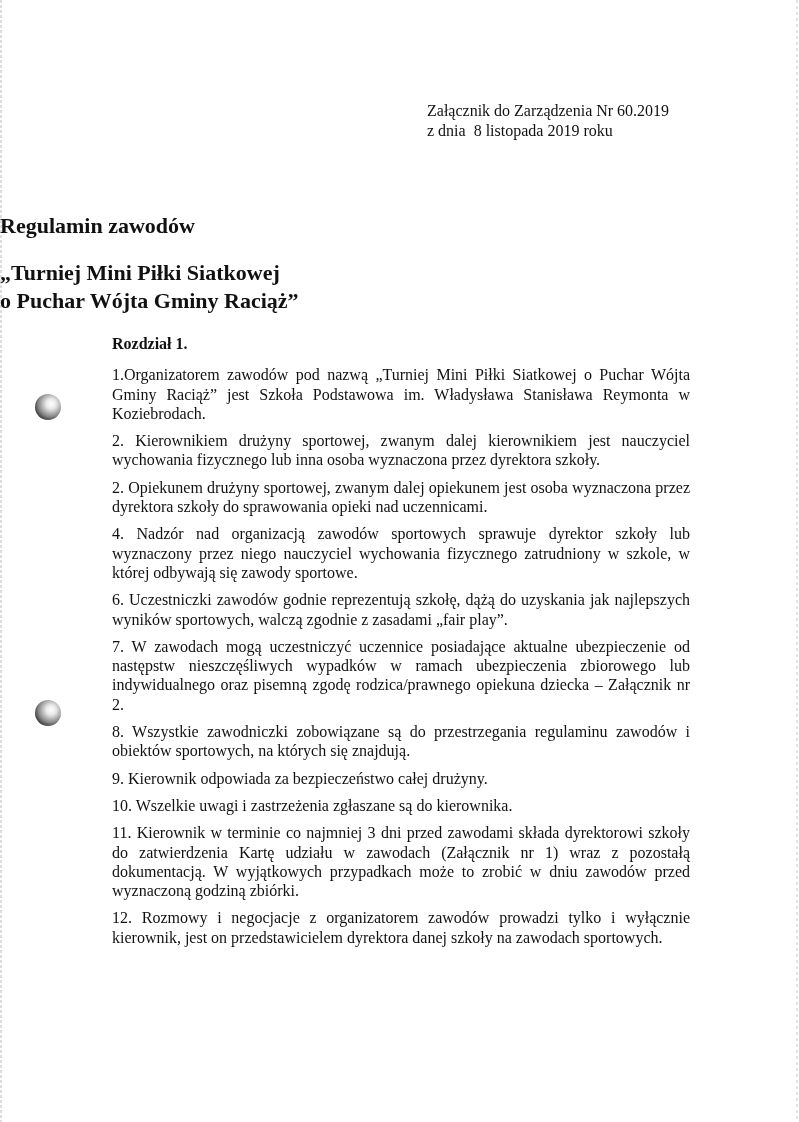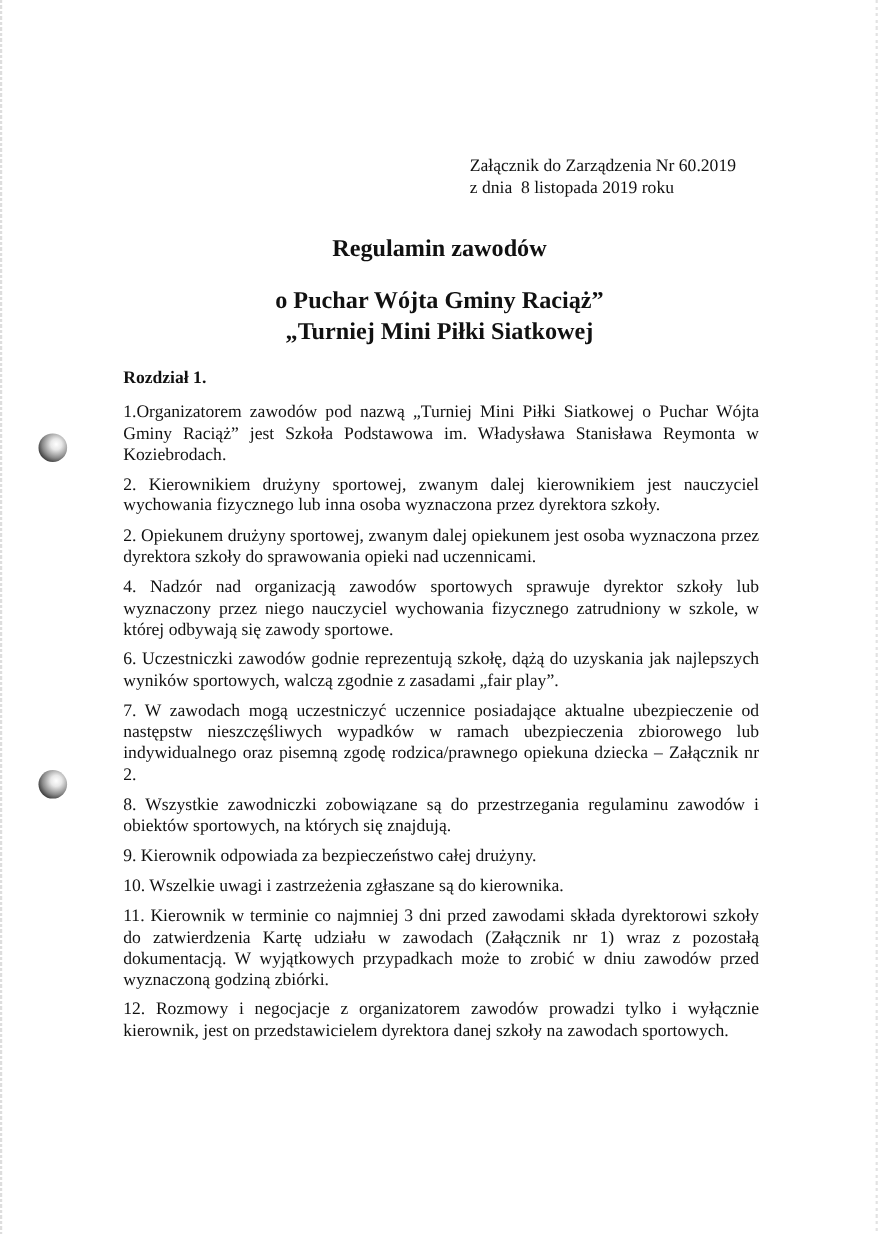--- a/index.html
+++ b/index.html
@@ -7,24 +7,24 @@
          font-family: "Liberation Serif", "DejaVu Serif", serif; color: #111; }
   .edge-left { position: absolute; left: 0; top: 0; width: 2px; height: 1122px;
                background: repeating-linear-gradient(180deg, #cfcfcf 0 3px, #ffffff 3px 5px); opacity: .7; }
   .edge-right { position: absolute; right: 1px; top: 0; width: 2px; height: 1122px;
                background: repeating-linear-gradient(180deg, #d6d6d6 0 3px, #ffffff 3px 6px); opacity: .7; }
   .punch { position: absolute; width: 26px; height: 26px; border-radius: 50%;
            background: radial-gradient(circle at 62% 38%, #ffffff 0%, #e8e8e8 22%, #8a8a8a 55%, #1a1a1a 85%, #000 100%); }
   .punch.p1 { left: 35px; top: 394px; }
   .punch.p2 { left: 35px; top: 700px; }
 
-  .annex { position: absolute; left: 427px; top: 101px; font-size: 16px; line-height: 19.5px; margin-top: 40px; }
+  .annex { position: absolute; left: 427px; top: 101px; font-size: 16px; line-height: 19.5px; }
   .annex div { white-space: pre; }
 
-  .title { position: absolute; left: 0; width: 799px; text-align: center; font-weight: bold; }
+  .title { position: absolute; left: 0; width: 799px; font-weight: bold; }
   .t1 { top: 213px; font-size: 22px; }
   .t2 { top: 259px; font-size: 22px; line-height: 28px; }
 
   .content { position: absolute; left: 112px; top: 334px; width: 578px; font-size: 16px; line-height: 19.3px; }
   .chapter { font-weight: bold; margin: 0 0 12px 0; }
   .section { font-weight: bold; margin: 0 0 6px 0; }
   .para { text-align: justify; margin: 0 0 8px 0; }
 </style>
 </head>
 <body>
@@ -34,22 +34,22 @@
 <div class="punch p1"></div>
 <div class="punch p2"></div>
 
 <div class="annex">
   <div>Załącznik do Zarządzenia Nr 60.2019</div>
   <div>z dnia  8 listopada 2019 roku</div>
 </div>
 
 <div class="title t1">Regulamin zawodów</div>
 <div class="title t2">
+  <div>„Turniej Mini Piłki Siatkowej</div>
   <div>o Puchar Wójta Gminy Raciąż”</div>
-  <div>„Turniej Mini Piłki Siatkowej</div>
 </div>
 
 <div class="content">
   <div class="chapter">Rozdział 1.</div>
   <p class="para">1.Organizatorem zawodów pod nazwą „Turniej Mini Piłki Siatkowej o Puchar Wójta Gminy Raciąż” jest Szkoła Podstawowa im. Władysława Stanisława Reymonta w Koziebrodach.</p>
   <p class="para">2. Kierownikiem drużyny sportowej, zwanym dalej kierownikiem jest nauczyciel wychowania fizycznego lub inna osoba wyznaczona przez dyrektora szkoły.</p>
   <p class="para">2. Opiekunem drużyny sportowej, zwanym dalej opiekunem jest osoba wyznaczona przez dyrektora szkoły do sprawowania opieki nad uczennicami.</p>
   <p class="para">4. Nadzór nad organizacją zawodów sportowych sprawuje dyrektor szkoły lub wyznaczony przez niego nauczyciel wychowania fizycznego zatrudniony w szkole, w której odbywają się zawody sportowe.</p>
   <p class="para">6. Uczestniczki zawodów godnie reprezentują szkołę, dążą do uzyskania jak najlepszych wyników sportowych, walczą zgodnie z zasadami „fair play”.</p>
   <p class="para">7. W zawodach mogą uczestniczyć uczennice  posiadające aktualne ubezpieczenie od następstw nieszczęśliwych wypadków w ramach ubezpieczenia zbiorowego lub indywidualnego oraz pisemną zgodę rodzica/prawnego opiekuna dziecka – Załącznik nr 2.</p>

